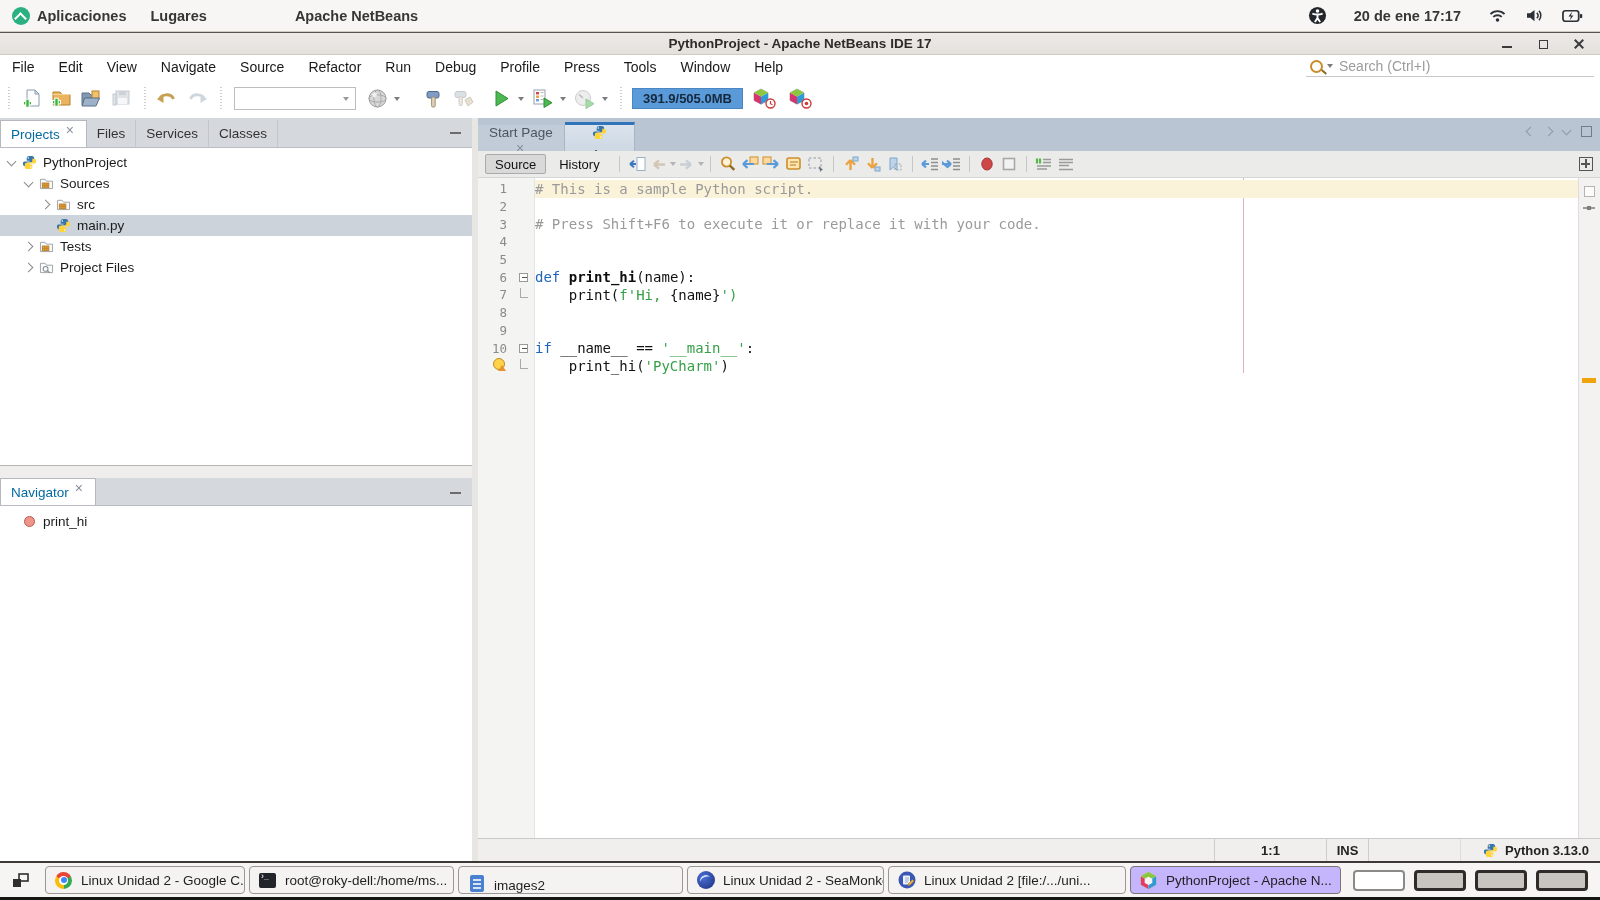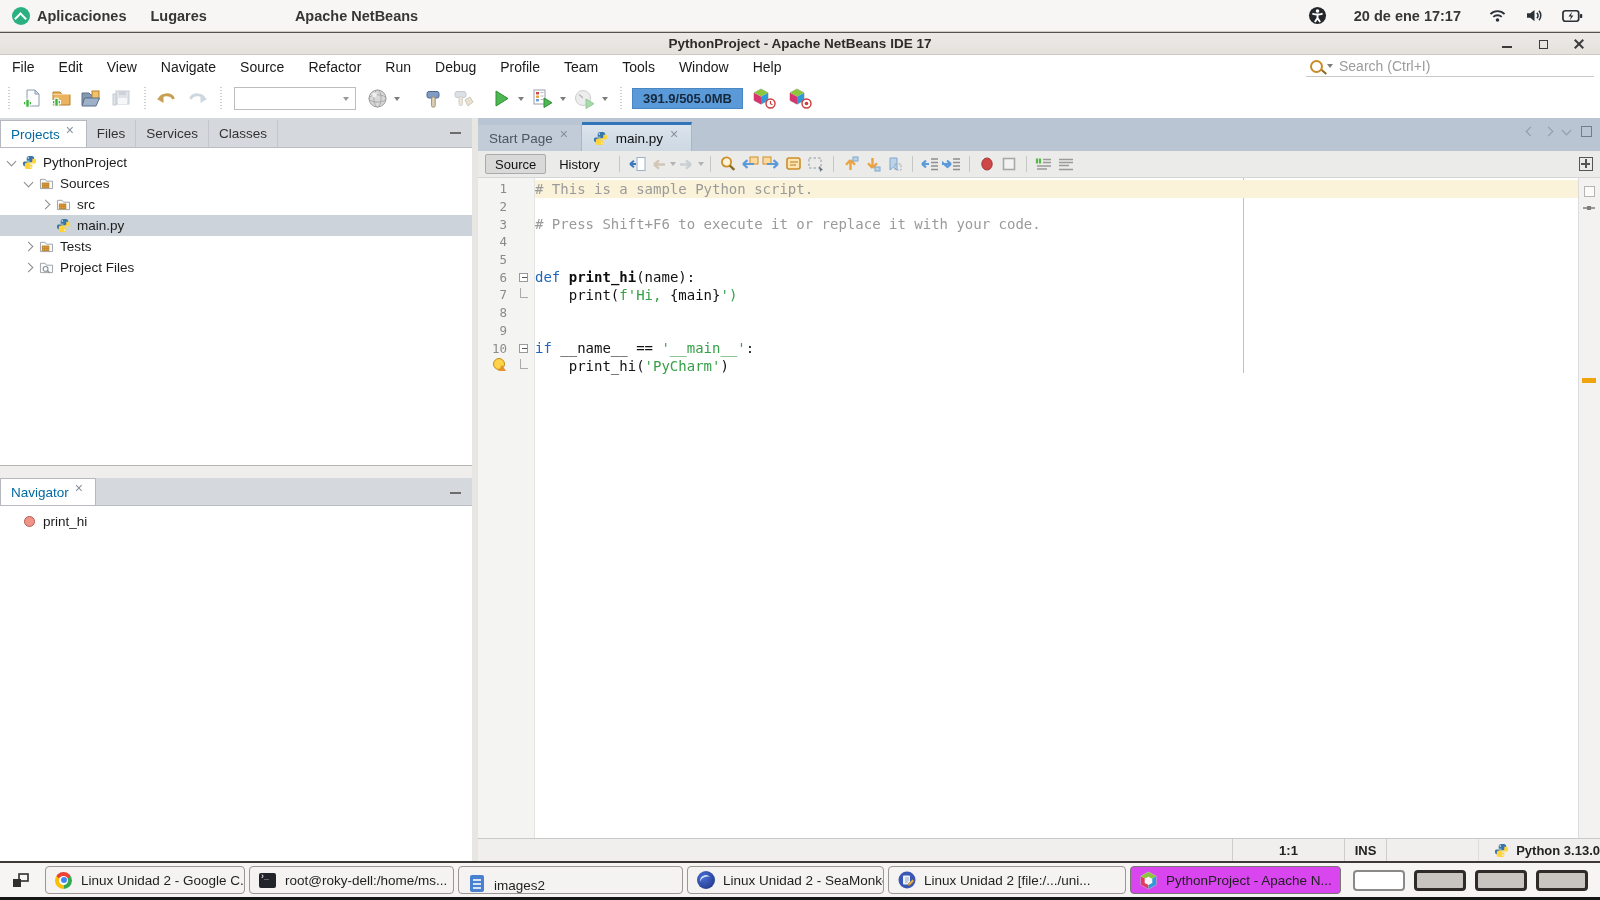--- a/index.html
+++ b/index.html
@@ -76,21 +76,21 @@
   .ticon{display:inline-flex;width:16px;justify-content:center;flex:none;}
 
   .nav-gap{height:12px;background:#efeeec;}
   .navigator .panel-tabs{height:28px;}
   .nav-item{height:22px;display:flex;align-items:center;gap:8px;padding-left:24px;font-size:13.5px;color:#1c1c1c;margin-top:4px;}
   .fn-dot{width:11px;height:11px;border-radius:50%;background:#f0948a;border:1px solid #b65c50;}
 
   
   .editor{position:absolute;left:478px;top:118px;width:1122px;height:743px;background:#fff;}
   .ed-tabstrip{position:relative;height:33px;background:#b9c5d2;display:flex;align-items:flex-end;}
-  .edtab{height:26px;display:flex;align-items:center;gap:7px;padding:0 11px;font-size:13.5px;color:#4c5560;background:#c1ccd8;border-right:1px solid #a9b6c3;}
+  .edtab{height:26px;display:flex;align-items:center;gap:7px;padding:0 11px;font-size:13.5px;color:#4c5560;background:#c1ccd8;border-right:1px solid #a9b6c3;flex-direction:column;}
   .edtab.active{background:linear-gradient(#dbe3ec,#cdd8e3);border-top:3px solid var(--accent_blue);color:#0e0e0e;height:29px;}
   .ed-strip-icons{position:absolute;right:8px;top:8px;display:flex;align-items:center;gap:11px;}
   .sch{width:7px;height:7px;border-right:1.7px solid #8d9aa7;border-bottom:1.7px solid #8d9aa7;display:inline-block;}
   .sch.left{transform:rotate(135deg);}.sch.right{transform:rotate(-45deg);}.sch.down{transform:rotate(45deg);margin-top:-3px;}
   .sq-max{width:11px;height:11px;border:1.7px solid #6e7e8d;}
 
   .ed-toolbar{height:27px;background:#ebebea;border-bottom:1px solid #d6d6d6;display:flex;align-items:center;padding-left:7px;position:relative;}
   .viewbtn{height:20px;padding:0 9px;font-size:13px;color:#111;display:flex;align-items:center;margin-right:4px;}
   .viewbtn.pressed{background:#d9d9d9;border:1px solid #ababab;border-radius:2px;}
   .esep{width:1px;height:16px;background:#c6c6c6;margin:0 6px;}
@@ -134,29 +134,29 @@
   .bc-close::before{content:"×";}
 
   
   .statusbar{position:absolute;left:478px;top:838px;width:1122px;height:23px;background:#f0efed;border-top:1px solid #c9c9c9;
              display:flex;align-items:center;font-size:13px;color:#222;}
   .sb-cell{height:100%;display:flex;align-items:center;justify-content:center;border-left:1px solid #cdcdcd;font-weight:bold;}
   .sb-spacer1{flex:1;border-left:none;}
   .sb-caret{width:112px;}
   .sb-ins{width:42px;}
   .sb-gap{width:92px;}
-  .sb-runtime{width:122px;gap:7px;border-left:1px solid #dcdcdc;justify-content:flex-end;padding-left:10px;}
+  .sb-runtime{width:140px;gap:7px;border-left:1px solid #dcdcdc;justify-content:center;padding-left:10px;}
 
   
   .taskbar{position:absolute;left:0;top:861px;width:1600px;height:36px;background:#f6f5f4;border-top:2px solid #3c3936;
            display:flex;align-items:center;gap:3px;padding-left:4px;}
   .pager-btn{width:34px;height:28px;display:flex;align-items:center;justify-content:center;margin-right:4px;}
   .taskbtn{height:28px;border:1.5px solid #9b9792;border-radius:4px;background:#f4f3f1;display:flex;align-items:center;gap:8px;
            padding:0 8px;font-size:13.5px;color:#1f1f1f;overflow:hidden;white-space:nowrap;flex:none;}
-  .taskbtn.active{background:#d946ef;border-color:#7a7672;}
+  .taskbtn.active{background:#c4b5fd;border-color:#7a7672;}
   .tb-icn{width:19px;height:19px;flex:none;display:flex;align-items:center;justify-content:center;}
   .chrome-icn{width:17px;height:17px;border-radius:50%;background:conic-gradient(from -60deg,#ea4335 0 120deg,#34a853 120deg 240deg,#fbbc05 240deg 360deg);position:relative;}
   .chrome-icn::before{content:"";position:absolute;left:4px;top:4px;width:9px;height:9px;border-radius:50%;background:#fff;}
   .chrome-icn::after{content:"";position:absolute;left:5.5px;top:5.5px;width:6px;height:6px;border-radius:50%;background:#4285f4;}
   .term-icn{width:17px;height:15px;background:#23242a;border-radius:2px;position:relative;}
   .term-icn::before{content:"›_";position:absolute;left:2px;top:-2px;font-size:9px;color:#cfd2d8;font-weight:bold;}
   .files-icn{width:14px;height:17px;background:#4a80d0;border-radius:2px;position:relative;}
   .files-icn::before{content:"";position:absolute;left:3px;top:4px;width:8px;height:2px;background:#d8e4f5;box-shadow:0 4px 0 #d8e4f5,0 8px 0 #d8e4f5;}
   .moz-icn{width:18px;height:18px;border-radius:50%;background:radial-gradient(circle at 35% 35%,#4a6fd4,#1b2f7e);position:relative;}
   .moz-icn::before{content:"";position:absolute;left:3px;top:4px;width:11px;height:8px;border-radius:50%;border-top:2px solid #cfe0ff;transform:rotate(-25deg);}
@@ -229,21 +229,21 @@
     <span id="menu-items" style="display:flex;">
         <span class="menu-item" data-interactable="true">File</span>
         <span class="menu-item" data-interactable="true">Edit</span>
         <span class="menu-item" data-interactable="true">View</span>
         <span class="menu-item" data-interactable="true">Navigate</span>
         <span class="menu-item" data-interactable="true">Source</span>
         <span class="menu-item" data-interactable="true">Refactor</span>
         <span class="menu-item" data-interactable="true">Run</span>
         <span class="menu-item" data-interactable="true">Debug</span>
         <span class="menu-item" data-interactable="true">Profile</span>
-        <span class="menu-item" data-interactable="true">Team</span>
+        <span class="menu-item" data-interactable="true">Press</span>
         <span class="menu-item" data-interactable="true">Tools</span>
         <span class="menu-item" data-interactable="true">Window</span>
         <span class="menu-item" data-interactable="true">Help</span>
       </span>
     <span class="searchbox" data-interactable="true">
       <span class="mag" data-interactable="false"></span>
       <span class="mini-caret" data-interactable="true"></span>
       <input data-interactable="true" placeholder="Search (Ctrl+I)" style="">
     </span>
   </div>
@@ -668,21 +668,21 @@
             <span class="fold" data-interactable="true">
               <span class="foldbox" data-interactable="true"></span>
             </span>
             <span class="ctext" data-interactable="true"><span class="tok-kw" data-interactable="false">def</span><span class="tok-plain" data-interactable="false"> </span><span class="tok-defname" data-interactable="false">print_hi</span><span class="tok-plain" data-interactable="false">(name):</span></span>
           </div>
           <div class="crow" data-interactable="true">
             <span class="ln" data-interactable="true">7</span>
             <span class="fold" data-interactable="true">
               <span class="foldend" data-interactable="false"></span>
             </span>
-            <span class="ctext" data-interactable="true"><span class="tok-plain" data-interactable="false">    print(</span><span class="tok-str" data-interactable="false">f'Hi, </span><span class="tok-plain" data-interactable="false">{main}</span><span class="tok-str" data-interactable="false">')</span></span>
+            <span class="ctext" data-interactable="true"><span class="tok-plain" data-interactable="false">    print(</span><span class="tok-str" data-interactable="false">f'Hi, </span><span class="tok-plain" data-interactable="false">{name}</span><span class="tok-str" data-interactable="false">')</span></span>
           </div>
           <div class="crow" data-interactable="true">
             <span class="ln" data-interactable="true">8</span>
             <span class="fold" data-interactable="false"></span>
             <span class="ctext" data-interactable="true"></span>
           </div>
           <div class="crow" data-interactable="true">
             <span class="ln" data-interactable="true">9</span>
             <span class="fold" data-interactable="false"></span>
             <span class="ctext" data-interactable="true"></span>

